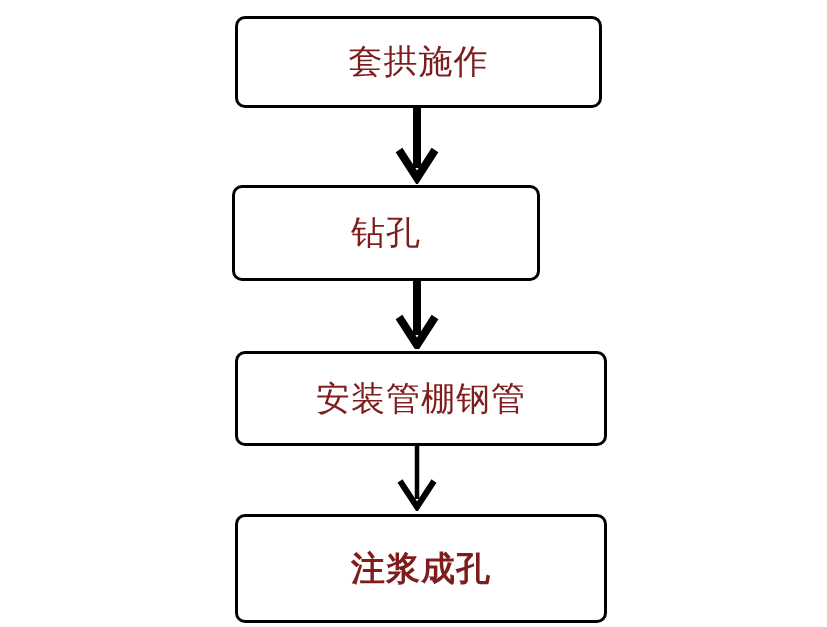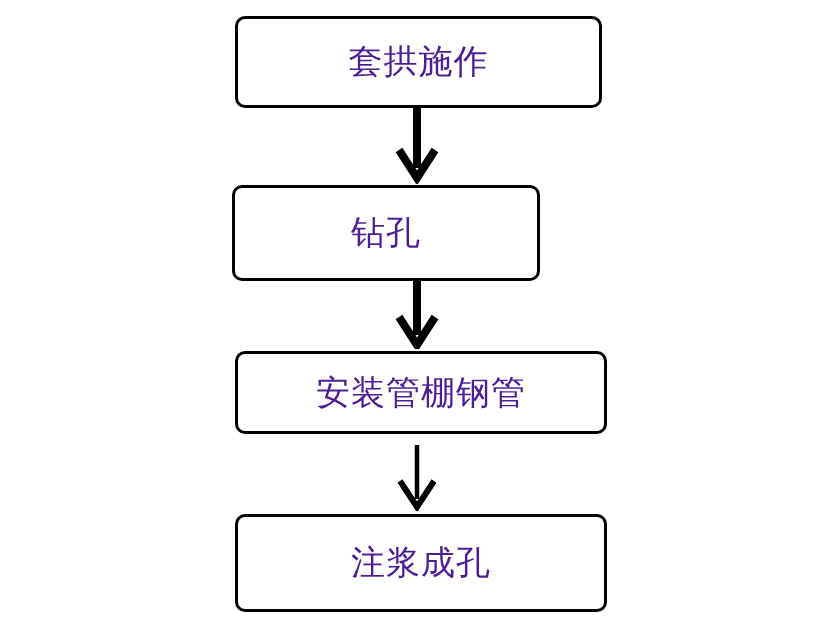--- a/index.html
+++ b/index.html
@@ -21,27 +21,27 @@
     border: 3px solid #000000;
     border-radius: 10px;
     background: #ffffff;
     display: flex;
     align-items: center;
     justify-content: center;
   }
   .flow-label {
     font-size: 34px;
     letter-spacing: 1px;
-    color: #4c1d95;
+    color: #7f1d1d;
     white-space: nowrap;
   }
   .box1 { left: 235px; top: 16px;  width: 367px; height: 92px; }
   .box2 { left: 232px; top: 185px; width: 308px; height: 96px; }
-  .box3 { left: 235px; top: 351px; width: 372px; height: 83px; }
-  .box4 { left: 235px; top: 514px; width: 372px; height: 98px; }
+  .box3 { left: 235px; top: 351px; width: 372px; height: 95px; }
+  .box4 { left: 235px; top: 514px; width: 372px; height: 109px; font-weight: bold; }
   .arrow {
     position: absolute;
     left: 393px;
     width: 48px;
   }
   .arrow1 { top: 106px; height: 78px; }
   .arrow2 { top: 279px; height: 70px; }
   .arrow3 { top: 445px; height: 66px; }
 </style>
 </head>

